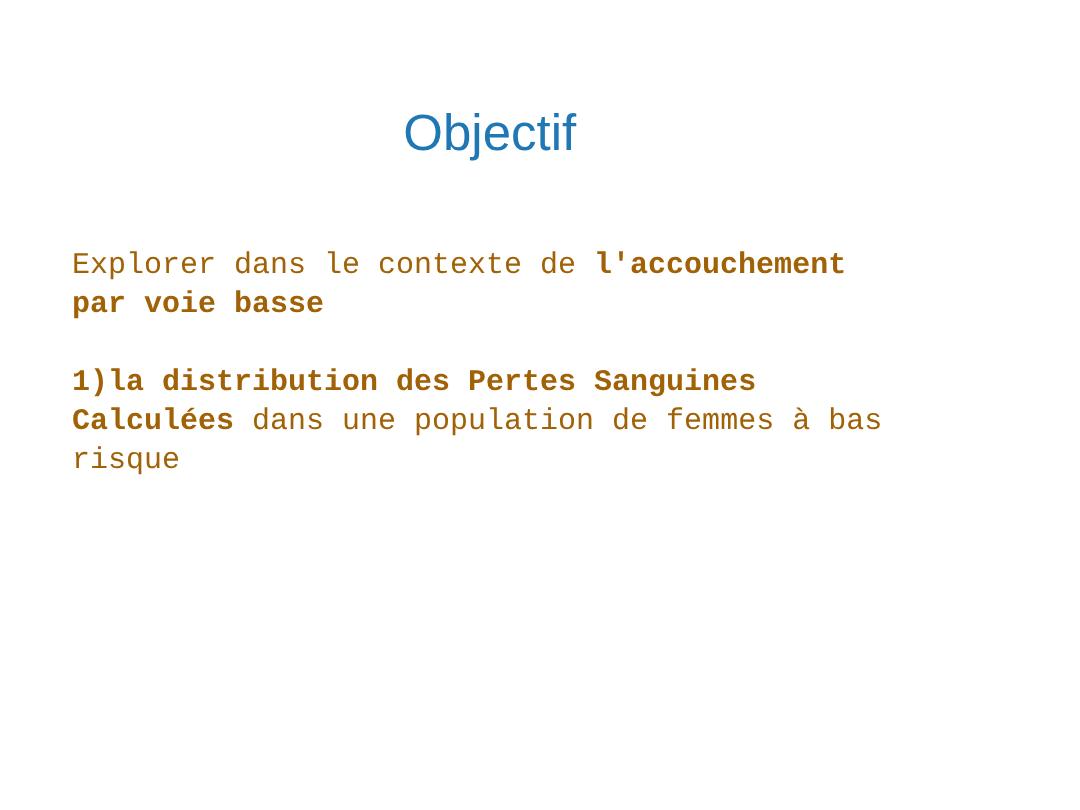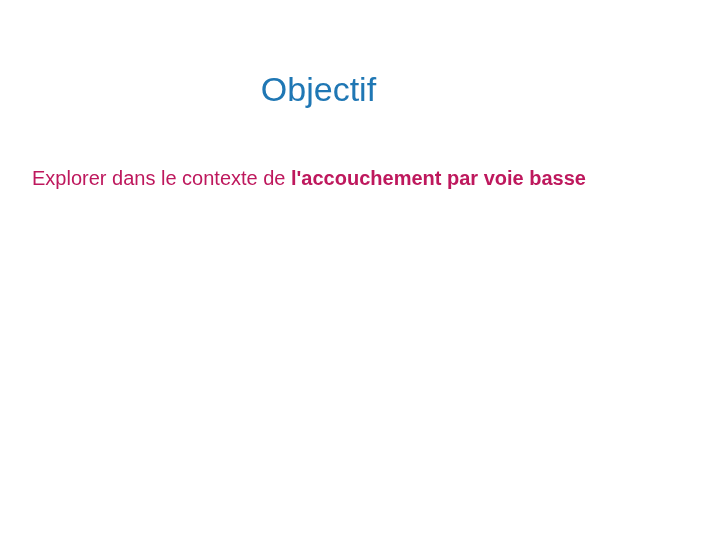--- a/index.html
+++ b/index.html
@@ -6,49 +6,53 @@
   html, body { width: 720px; height: 540px; }
   body {
     font-family: Arial, Helvetica, sans-serif;
     background: #ffffff;
     color: #000000;
     position: relative;
   }
   .slide {
     width: 653px;
     height: 540px;
-    padding: 70px 48px 0 32px;
+    padding: 70px 48px 0 48px;
   }
   .title {
     text-align: center;
     font-size: 34px;
     font-weight: 400;
     color: #1f77b4;
     margin-bottom: 56px;
   }
   .body-text {
     font-size: 20px;
     line-height: 1.3;
-    color: #be185d;
+    color: #a16207;
+    font-family: Liberation Mono, monospace;
   }
   .para {
     margin-bottom: 26px;
   }
   .bold { font-weight: 700; }
 </style>
 </head>
 <body>
 
 <div class="slide">
 
   <h1 class="title">Objectif</h1>
 
   <div class="body-text">
 
     <p class="para">
       <span>Explorer dans le contexte de </span><span class="bold">l'accouchement par voie basse</span>
     </p>
 
+    <p class="para">
+      <span class="bold">1)</span><span class="bold">la distribution des Pertes Sanguines Calculées</span><span> dans une population de femmes à bas risque</span>
+    </p>
 
 
   </div>
 
 </div>
 
 </body></html>

